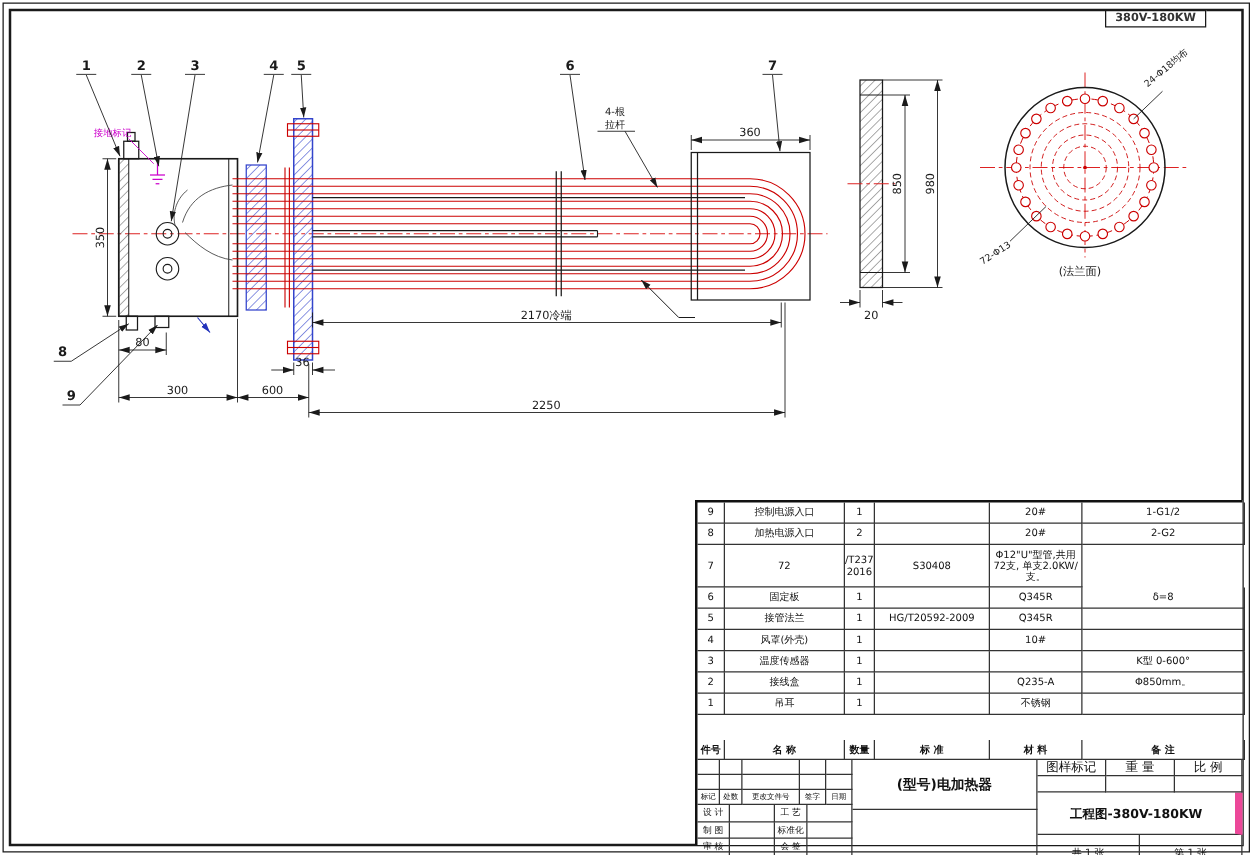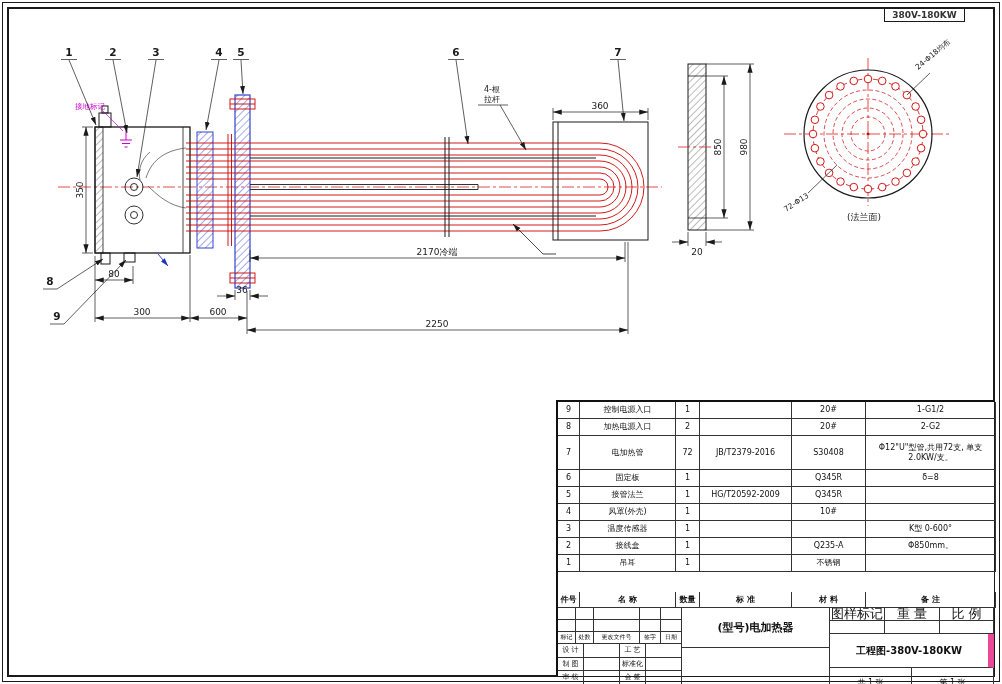--- a/index.html
+++ b/index.html
@@ -36,21 +36,21 @@
   .revgrid > div { height:12px; border-right:1px solid #333; border-bottom:1px solid #333;
     font-size:6px; display:flex; align-items:center; justify-content:center; overflow:hidden; }
   .siggrid { display:grid; grid-template-columns:26px 36px 26px 36px; grid-auto-rows:13.5px; }
   .siggrid > div { border-right:1px solid #333; border-bottom:1px solid #333;
     font-size:7px; display:flex; align-items:center; justify-content:center; overflow:hidden; }
   .prod { height:40px; border-right:1px solid #333; border-bottom:1px solid #333;
     display:flex; align-items:center; justify-content:center; font-size:11px; font-weight:bold; }
   .prodsub { height:50px; border-right:1px solid #333; border-bottom:1px solid #333; }
   .infogrid { display:grid; grid-template-columns:55px 55px 54px; }
   .infogrid > div { height:13px; border-right:1px solid #333; border-bottom:1px solid #333;
-    font-size:13px; display:flex; align-items:center; justify-content:center; }
+    font-size:10px; display:flex; align-items:center; justify-content:center; }
   .dno { height:34px; border-right:6px solid #ec4899; border-bottom:1px solid #333;
     display:flex; align-items:center; justify-content:center; font-size:10px; font-weight:bold; }
   .sheets { display:grid; grid-template-columns:82px 82px; }
   .sheets > div { height:30px; border-right:1px solid #333; border-bottom:1px solid #333;
     font-size:8px; display:flex; align-items:center; justify-content:center; }
 </style>
 </head>
 <body>
 
 <div id="sheet">
@@ -309,21 +309,20 @@
     <div class="bomrow r17">
       <div>8</div>
       <div>加热电源入口</div>
       <div>2</div>
       <div></div>
       <div>20#</div>
       <div>2-G2</div>
     </div>
     <div class="bomrow r34">
       <div>7</div>
-      <div>电加热管</div>
       <div>72</div>
       <div>JB/T2379-2016</div>
       <div>S30408</div>
       <div>Φ12"U"型管,共用72支, 单支2.0KW/支。</div>
     </div>
     <div class="bomrow r17">
       <div>6</div>
       <div>固定板</div>
       <div>1</div>
       <div></div>

